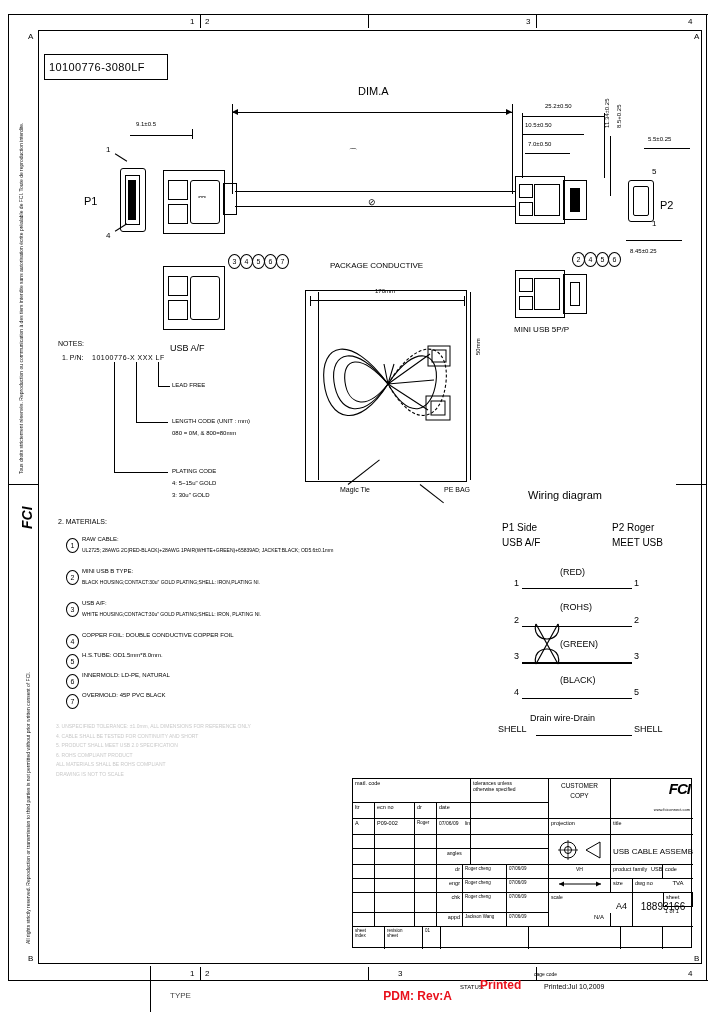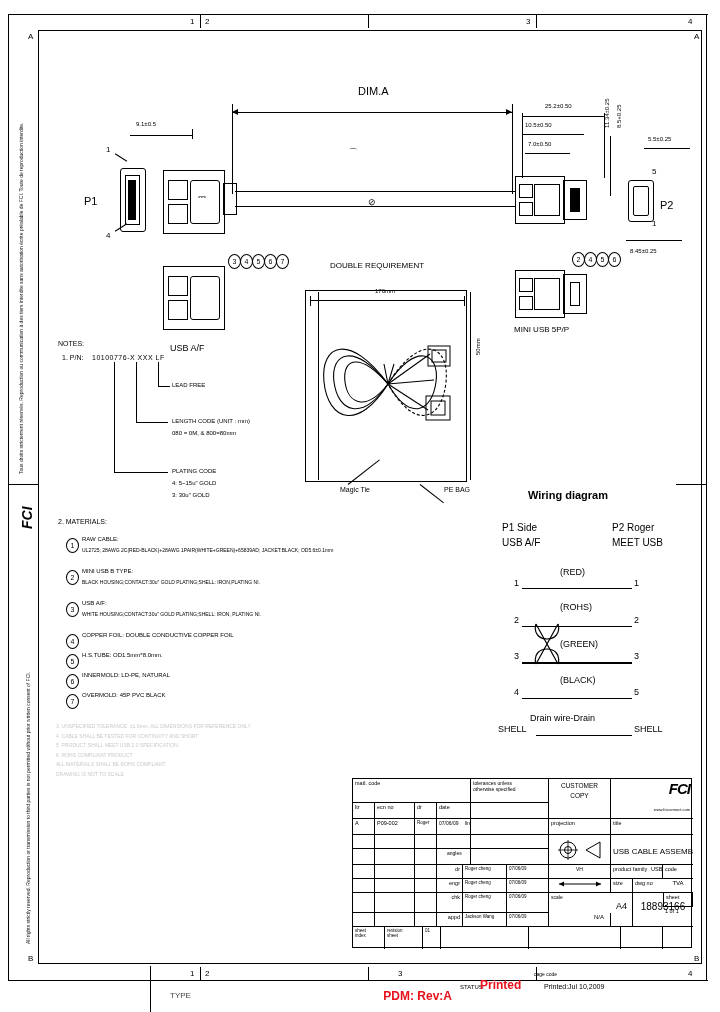--- a/index.html
+++ b/index.html
@@ -105,20 +105,23 @@
   <div class="zone" style="left:686px;top:18px;">A</div>
   <div class="zone" style="left:686px;top:940px;">B</div>
 
   <div id="inner-border"></div>
 
   <div class="vert" style="left:10px;top:460px;">Tous droits strictement réservés. Reproduction ou communication à des tiers interdite sans autorisation écrite préalable de FCI. Toute de reproduction interdite.</div>
   <div class="vert" style="left:17px;top:930px;">All rights strictly reserved. Reproduction or transmission to third parties is not permitted without prior written consent of FCI.</div>
 
   <div class="txt" style="left:12px;top:515px;font-size:14px;font-weight:bold;font-style:italic;transform:rotate(-90deg);transform-origin:0 0;">FCI</div>
 
+  <div id="pn-box">
+    <span>10100776-3080LF</span>
+  </div>
 </div>
 
 <div class="abs" style="left:0;top:8px;width:692px;height:1012px;border-radius:23px;">
 
   <div class="txt t11" style="left:358px;top:78px;">DIM.A</div>
   <div class="ln" style="left:232px;top:104px;width:280px;height:1.4px;"></div>
   <div class="lnv" style="left:232px;top:96px;height:90px;"></div>
   <div class="lnv" style="left:512px;top:96px;height:90px;"></div>
   <div class="arrowL" style="left:232px;top:101px;"></div>
   <div class="arrowR" style="left:506px;top:101px;"></div>
@@ -199,21 +202,21 @@
   <div class="dimtxt" style="left:616px;top:120px;transform:rotate(-90deg);transform-origin:0 0;">8.5+0.25</div>
   <div class="lnv" style="left:610px;top:128px;height:60px;"></div>
 
   <div class="dimtxt" style="left:648px;top:128px;">5.5±0.25</div>
   <div class="ln" style="left:644px;top:140px;width:46px;height:1.4px;"></div>
   <div class="dimtxt" style="left:630px;top:240px;">8.45±0.25</div>
   <div class="ln" style="left:626px;top:232px;width:56px;height:1.4px;"></div>
 </div>
 
 <div class="abs">
-  <div class="txt t8" style="left:330px;top:262px;">DOUBLE REQUIREMENT</div>
+  <div class="txt t8" style="left:330px;top:262px;">PACKAGE CONDUCTIVE</div>
   <div class="dimtxt" style="left:375px;top:288px;">170mm</div>
   <div class="ln" style="left:310px;top:300px;width:155px;height:1.4px;"></div>
   <div class="lnv" style="left:310px;top:296px;height:10px;"></div>
   <div class="lnv" style="left:464px;top:296px;height:10px;"></div>
 
   <div id="pkg-outer"></div>
   <div class="lnv" style="left:318px;top:292px;height:188px;"></div>
 
   <div class="dimtxt" style="left:475px;top:355px;transform:rotate(-90deg);transform-origin:0 0;">50mm</div>
   <div class="lnv" style="left:470px;top:292px;height:188px;"></div>
@@ -314,21 +317,21 @@
     <div class="t5" style="line-height:1.9;">3. UNSPECIFIED TOLERANCE: ±1.0mm, ALL DIMENSIONS FOR REFERENCE ONLY</div>
     <div class="t5" style="line-height:1.9;">4. CABLE SHALL BE TESTED FOR CONTINUITY AND SHORT</div>
     <div class="t5" style="line-height:1.9;">5. PRODUCT SHALL MEET USB 2.0 SPECIFICATION</div>
     <div class="t5" style="line-height:1.9;">6. ROHS COMPLIANT PRODUCT</div>
     <div class="t5" style="line-height:1.9;">   ALL MATERIALS SHALL BE ROHS COMPLIANT</div>
     <div class="t5" style="line-height:1.9;">   DRAWING IS NOT TO SCALE</div>
   </div>
 </div>
 
 <div id="wiring">
-  <div class="txt t11" style="left:28px;top:0;font-weight:bold;">Wiring diagram</div>
+  <div class="txt t11" style="left:28px;top:0;">Wiring diagram</div>
 
   <div class="txt t10" style="left:2px;top:33px;">P1 Side</div>
   <div class="txt t10" style="left:2px;top:48px;">USB A/F</div>
   <div class="txt t10" style="left:112px;top:33px;">P2 Roger</div>
   <div class="txt t10" style="left:112px;top:48px;">MEET USB</div>
 
   <div class="txt t9" style="left:14px;top:89px;">1</div>
   <div class="txt t9" style="left:60px;top:78px;">(RED)</div>
   <div class="wline" style="left:22px;top:98px;width:110px;"></div>
   <div class="txt t9" style="left:134px;top:89px;">1</div>

